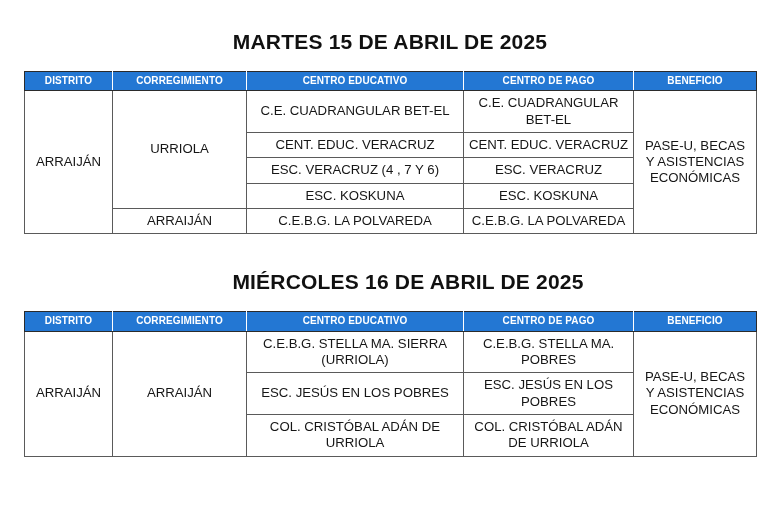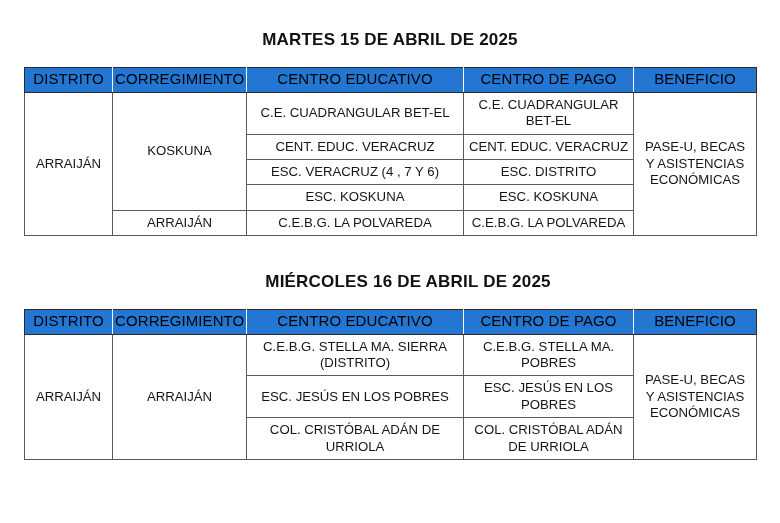--- a/index.html
+++ b/index.html
@@ -22,21 +22,21 @@
     box-sizing: border-box;
   }
 
   .section {
     width: 780px;
   }
 
   .day-title {
     text-align: center;
     font-weight: bold;
-    font-size: 17px;
+    font-size: 21px;
     letter-spacing: 0.2px;
     color: #111111;
     font-family: "Liberation Sans", sans-serif;
   }
 
   #section-1 .day-title { padding-top: 30px; padding-bottom: 0; }
   #section-2 .day-title { padding-top: 36px; padding-bottom: 0; padding-left: 36px; }
 
   .table-wrap {
     padding: 0 24px 0 24px;
@@ -53,23 +53,23 @@
   }
 
   table.sched col.c-distrito      { width: 88px; }
   table.sched col.c-corregimiento { width: 134px; }
   table.sched col.c-centro-edu    { width: 217px; }
   table.sched col.c-centro-pago   { width: 170px; }
   table.sched col.c-beneficio     { width: 123px; }
 
   table.sched th {
     background: #2377D3;
-    color: #000000;
-    font-weight: normal;
-    font-size: 15px;
+    color: #ffffff;
+    font-weight: bold;
+    font-size: 10px;
     letter-spacing: 0.1px;
     text-align: center;
     padding: 3px 2px 4px 2px;
     border-left: 1.4px solid #ffffff;
     border-right: 1.4px solid #ffffff;
     border-bottom: 1.4px solid #2b2b2b;
     line-height: 1.12;
     white-space: nowrap;
   }
   table.sched th:first-child { border-left: none; }
@@ -112,32 +112,32 @@
             <th>DISTRITO</th>
             <th>CORREGIMIENTO</th>
             <th>CENTRO EDUCATIVO</th>
             <th>CENTRO DE PAGO</th>
             <th>BENEFICIO</th>
           </tr>
         </thead>
         <tbody>
           <tr>
             <td class="v-mid" rowspan="5">ARRAIJÁN</td>
-            <td class="v-mid" rowspan="4">KOSKUNA</td>
+            <td class="v-mid" rowspan="4">URRIOLA</td>
             <td>C.E. CUADRANGULAR BET-EL</td>
             <td>C.E. CUADRANGULAR BET-EL</td>
             <td class="v-mid" rowspan="5">PASE-U, BECAS Y ASISTENCIAS ECONÓMICAS</td>
           </tr>
           <tr>
             <td>CENT. EDUC. VERACRUZ</td>
             <td>CENT. EDUC. VERACRUZ</td>
           </tr>
           <tr>
             <td>ESC. VERACRUZ (4 , 7 Y 6)</td>
-            <td>ESC. DISTRITO</td>
+            <td>ESC. VERACRUZ</td>
           </tr>
           <tr>
             <td>ESC. KOSKUNA</td>
             <td>ESC. KOSKUNA</td>
           </tr>
           <tr>
             <td class="v-mid">ARRAIJÁN</td>
             <td>C.E.B.G. LA POLVAREDA</td>
             <td>C.E.B.G. LA POLVAREDA</td>
           </tr>
@@ -164,21 +164,21 @@
             <th>CORREGIMIENTO</th>
             <th>CENTRO EDUCATIVO</th>
             <th>CENTRO DE PAGO</th>
             <th>BENEFICIO</th>
           </tr>
         </thead>
         <tbody>
           <tr>
             <td class="v-mid" rowspan="3">ARRAIJÁN</td>
             <td class="v-mid" rowspan="3">ARRAIJÁN</td>
-            <td>C.E.B.G. STELLA MA. SIERRA (DISTRITO)</td>
+            <td>C.E.B.G. STELLA MA. SIERRA (URRIOLA)</td>
             <td>C.E.B.G. STELLA MA. POBRES</td>
             <td class="v-mid" rowspan="3">PASE-U, BECAS Y ASISTENCIAS ECONÓMICAS</td>
           </tr>
           <tr>
             <td>ESC. JESÚS EN LOS POBRES</td>
             <td>ESC. JESÚS EN LOS POBRES</td>
           </tr>
           <tr>
             <td>COL. CRISTÓBAL ADÁN DE URRIOLA</td>
             <td>COL. CRISTÓBAL ADÁN DE URRIOLA</td>

